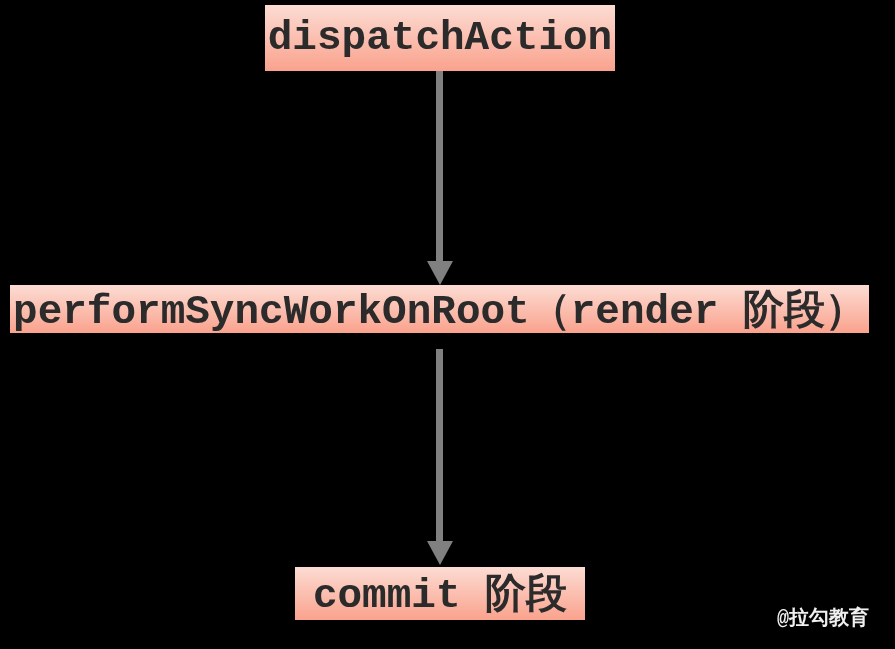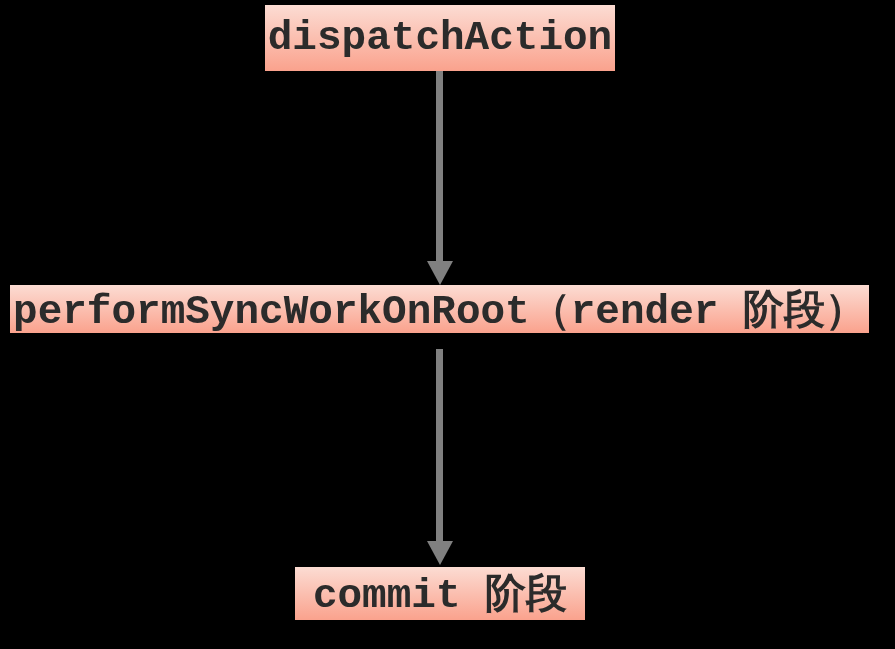--- a/index.html
+++ b/index.html
@@ -83,14 +83,15 @@
     <span>performSyncWorkOnRoot（render 阶段）</span>
   </div>
 
   <div class="arrow-shaft a2"></div>
   <div class="arrow-head a2"></div>
 
   <div class="node node-commit">
     <span>commit 阶段</span>
   </div>
 
+  <div class="watermark">@拉勾教育</div>
 
 </div>
 
 </body></html>

